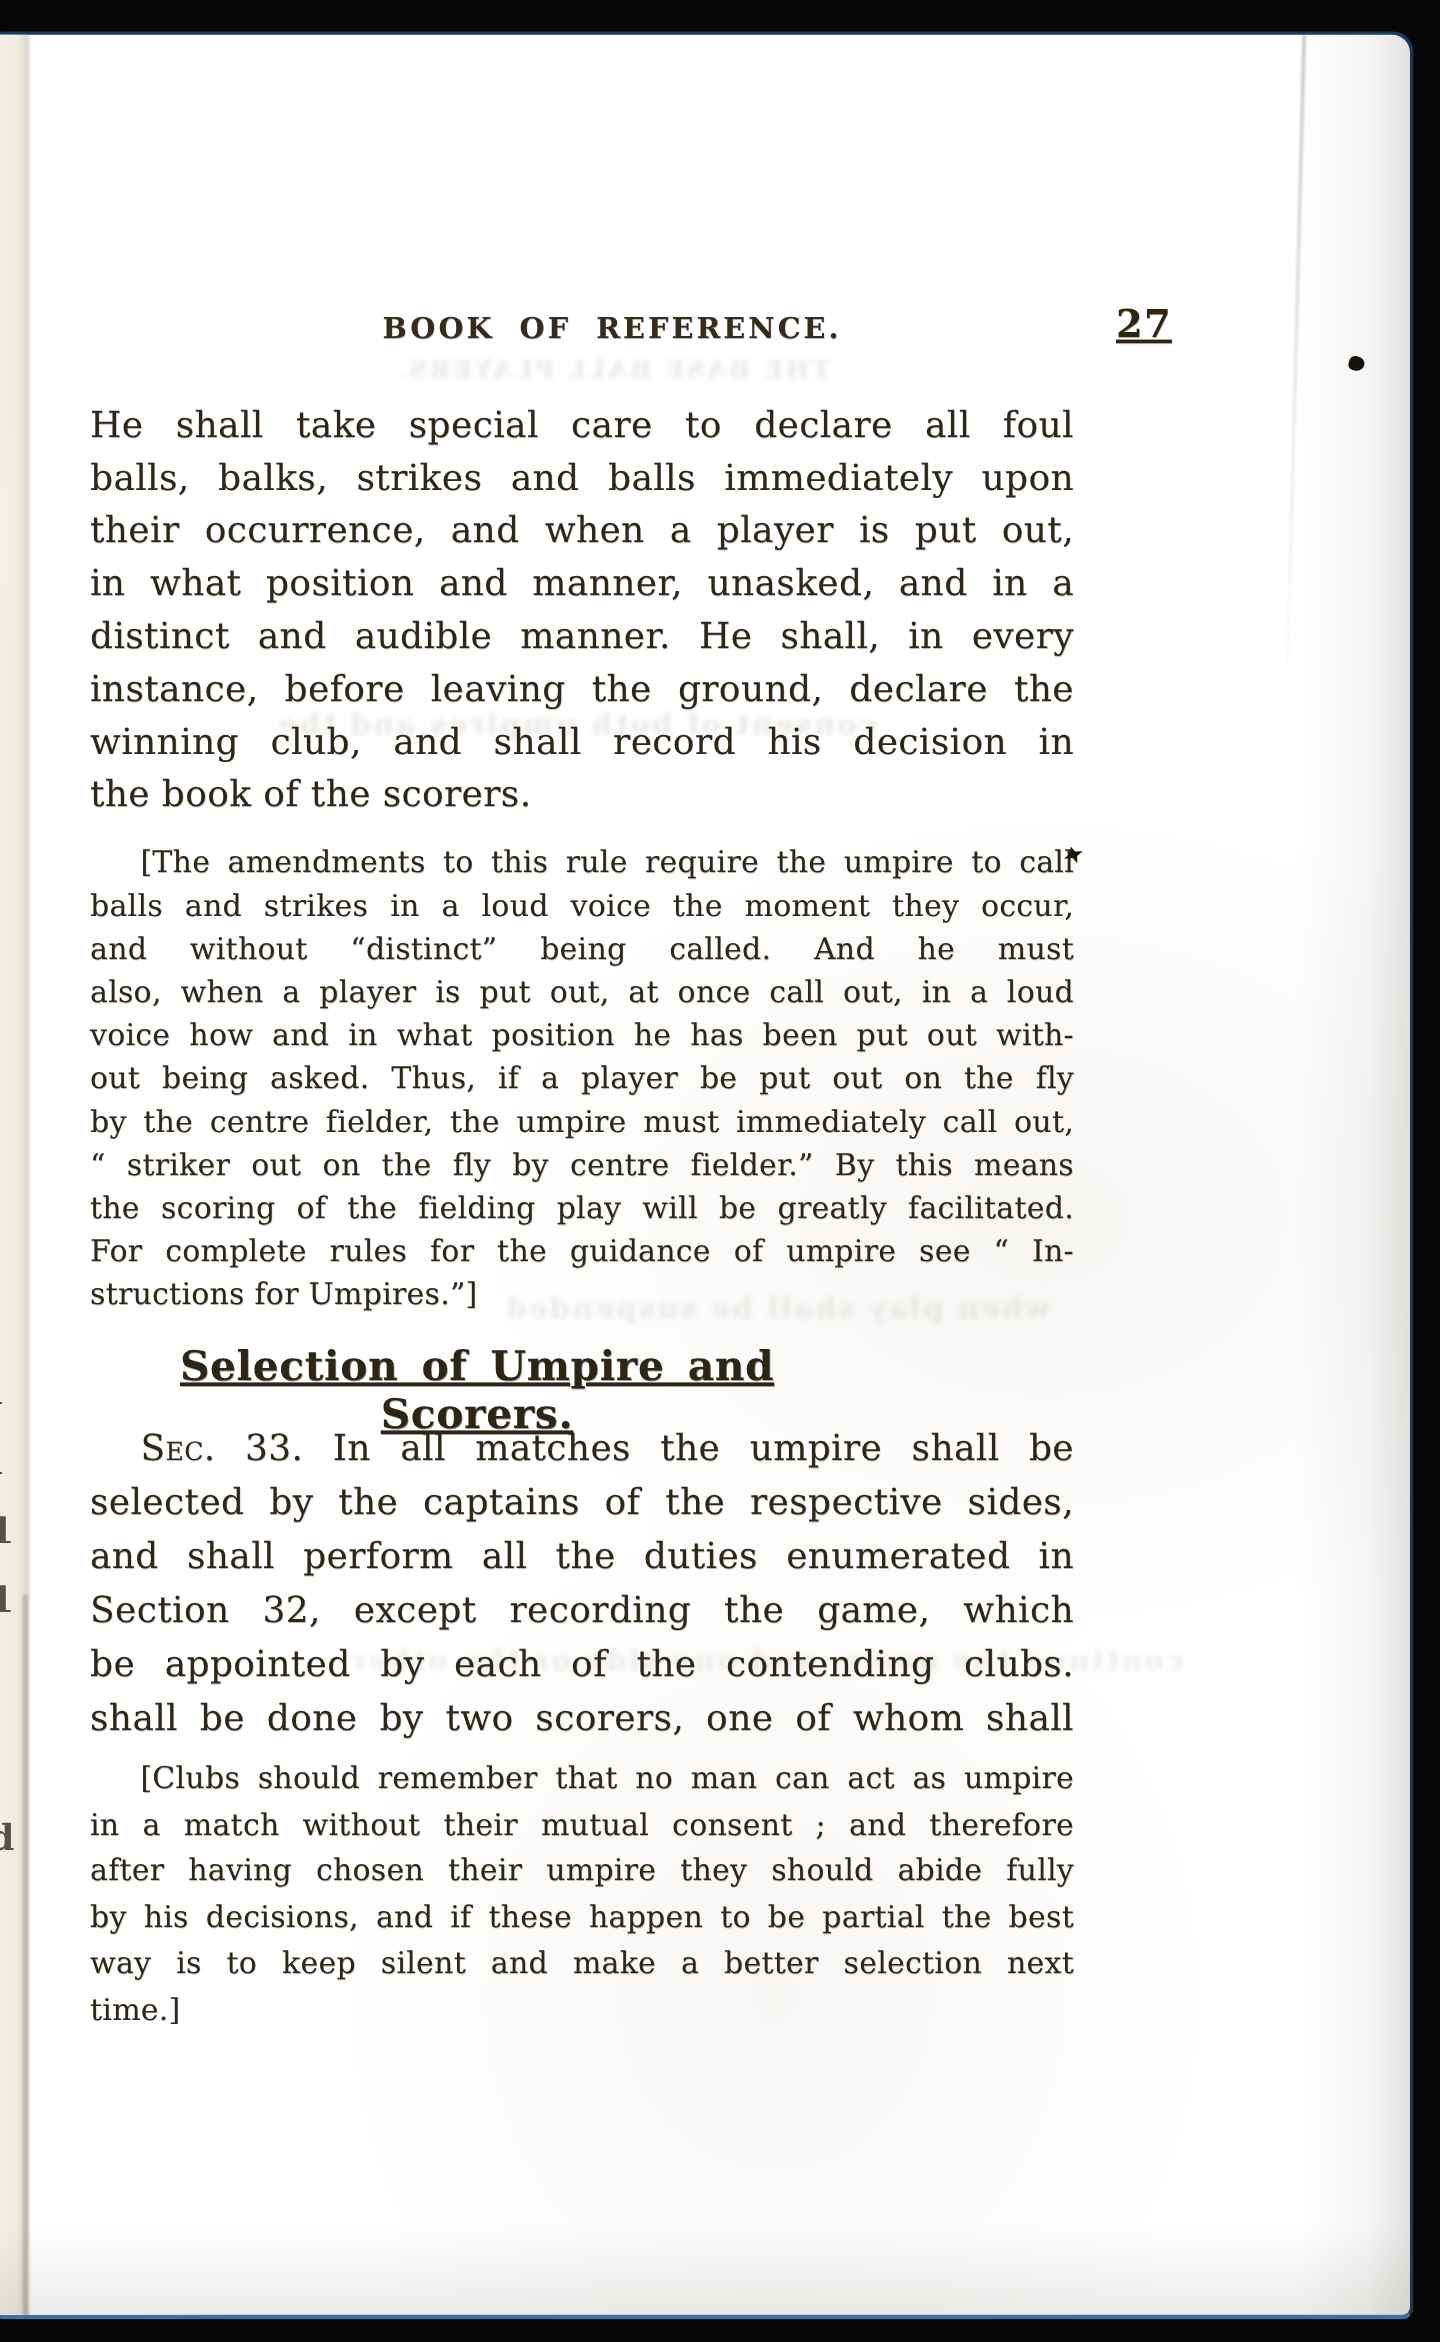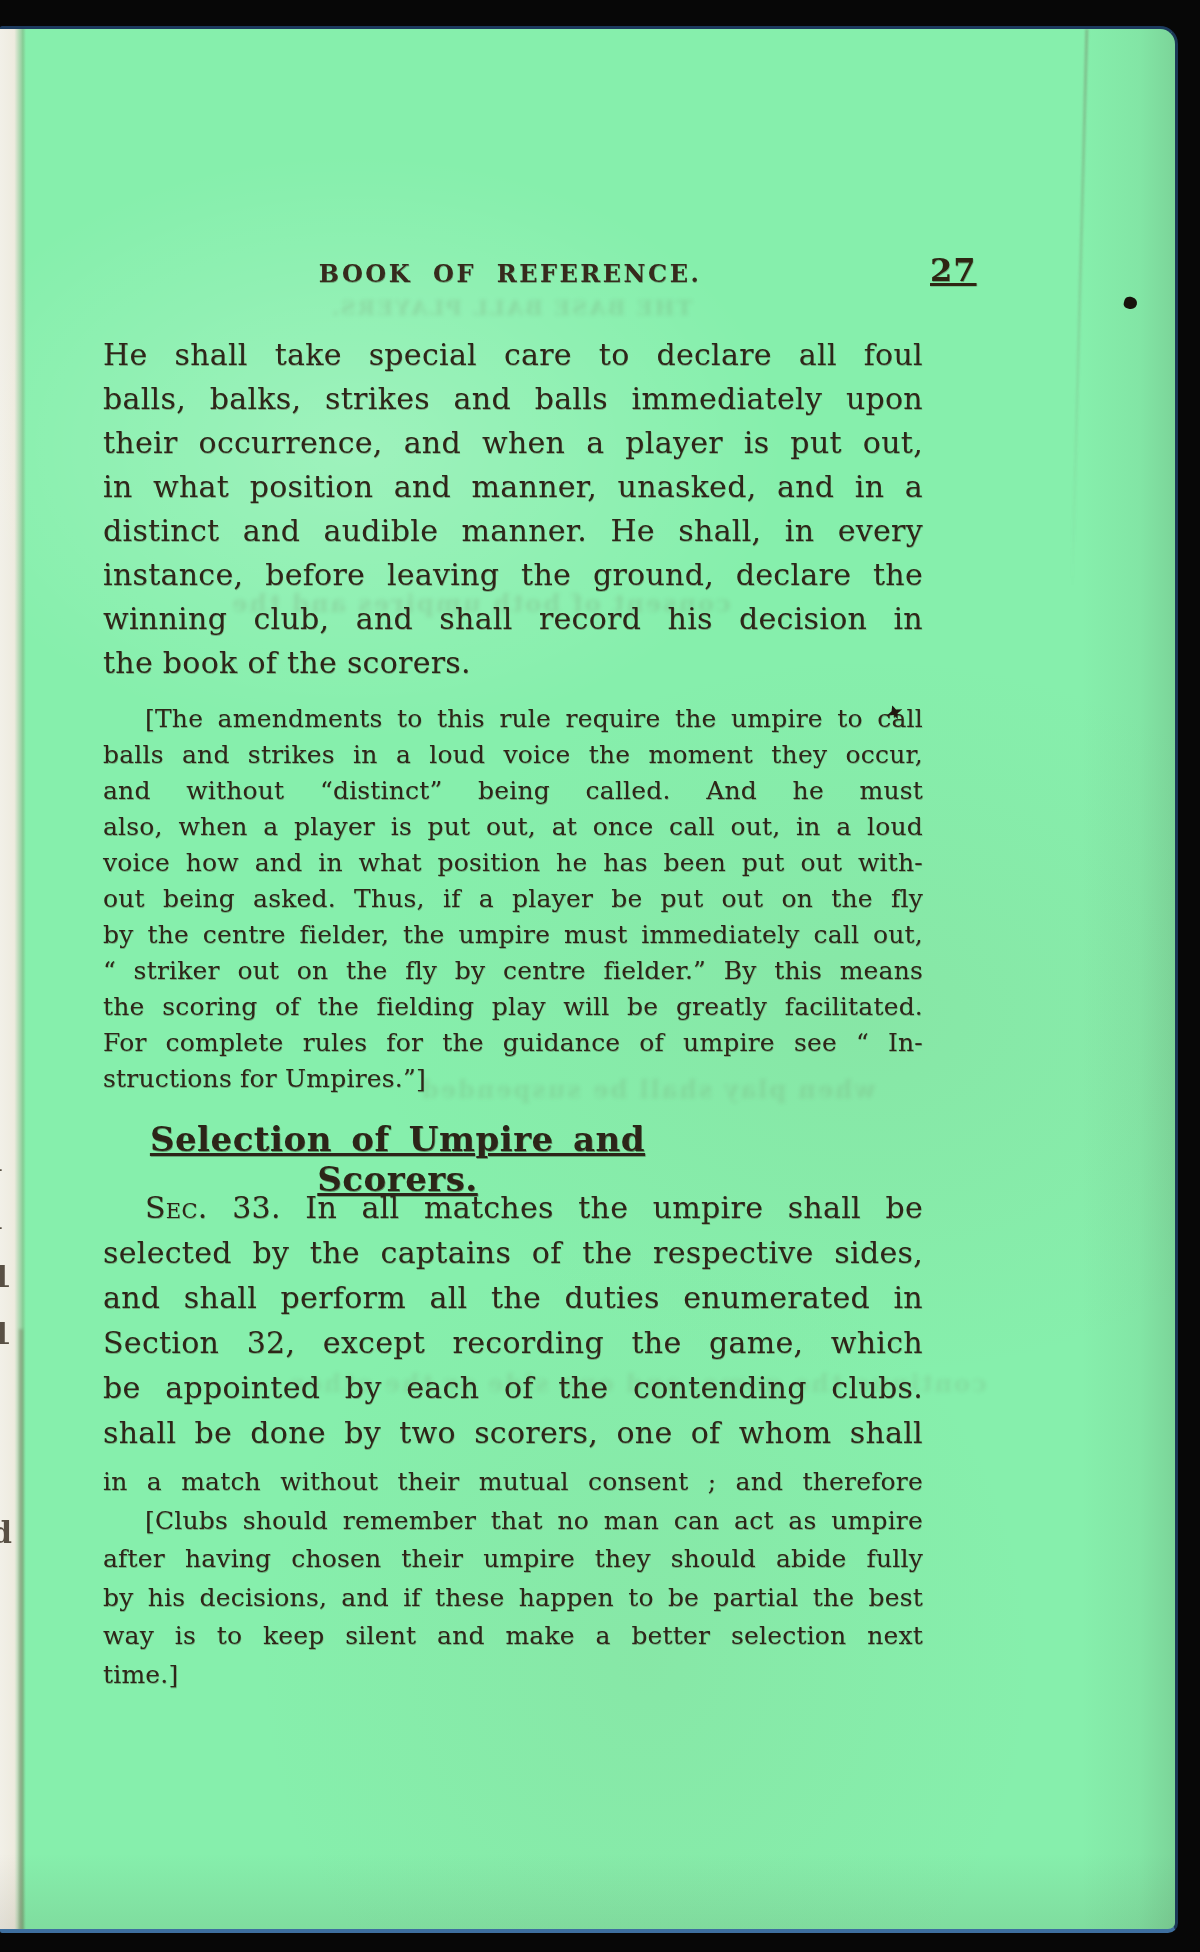--- a/index.html
+++ b/index.html
@@ -14,21 +14,21 @@
     overflow: hidden;
     font-family: "DejaVu Serif", "Liberation Serif", serif;
   }
   .page {
     position: absolute;
     left: 0;
     top: 26px;
     width: 1178px;
     height: 1907px;
     box-sizing: border-box;
-    background: #86efac;
+    background: #ffffff;
     border-top: 3px solid #1c3a5e;
     border-right: 3px solid #1b3756;
     border-bottom: 4px solid #3e6f9f;
     border-radius: 2px 18px 10px 2px;
     overflow: hidden;
   }
   .paper-texture {
     position: absolute;
     inset: 0;
     pointer-events: none;
@@ -72,21 +72,21 @@
     letter-spacing: 2.5px; word-spacing: 10px;
     color: #362b1d;
   }
   .folio {
     left: 930px; top: 222px;
     font-size: 32px; font-weight: 700;
     letter-spacing: 1px;
     color: #2f2513;
     text-decoration: underline;
   }
-  .para { position: absolute; margin-left: 28px; }
+  .para { position: absolute; }
   .para .line {
     text-align: justify;
     text-align-last: justify;
     color: #2e2619;
     text-shadow: 0.4px 0.6px 0 rgba(52,42,28,0.32);
   }
   .para .line.last { text-align-last: left; }
   .para .line.indent { padding-left: 42px; }
   .para-1 { left: 75px; top: 304px; width: 820px; font-size: 30px; line-height: 44px; letter-spacing: 0.3px; }
   .para-2 { left: 75px; top: 672px; width: 820px; font-size: 25px; line-height: 36px; letter-spacing: 0.2px; }
@@ -190,22 +190,22 @@
   <div class="para para-3">
     <div class="line indent"><span class="sc">Sec. 33.</span> <span>In all matches the umpire shall be</span></div>
     <div class="line">selected by the captains of the respective sides,</div>
     <div class="line">and shall perform all the duties enumerated in</div>
     <div class="line">Section 32, except recording the game, which</div>
     <div class="line">be appointed by each of the contending clubs.</div>
     <div class="line">shall be done by two scorers, one of whom shall</div>
   </div>
 
   <div class="para para-4">
+    <div class="line indent">[Clubs should remember that no man can act as umpire</div>
     <div class="line">in a match without their mutual consent ; and therefore</div>
-    <div class="line indent">[Clubs should remember that no man can act as umpire</div>
     <div class="line">after having chosen their umpire they should abide fully</div>
     <div class="line">by his decisions, and if these happen to be partial the best</div>
     <div class="line">way is to keep silent and make a better selection next</div>
     <div class="line last">time.]</div>
   </div>
 
   <span class="margin-mark" style="top:1114px;">l</span>
   <span class="margin-mark" style="top:1172px;">l</span>
   <span class="margin-mark" style="top:1230px;">1</span>
   <span class="margin-mark" style="top:1287px;">1</span>

